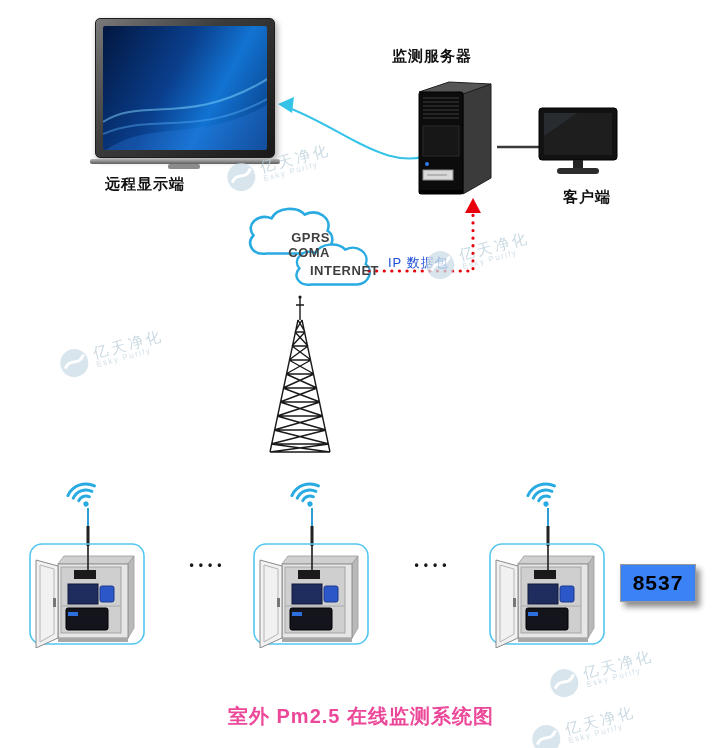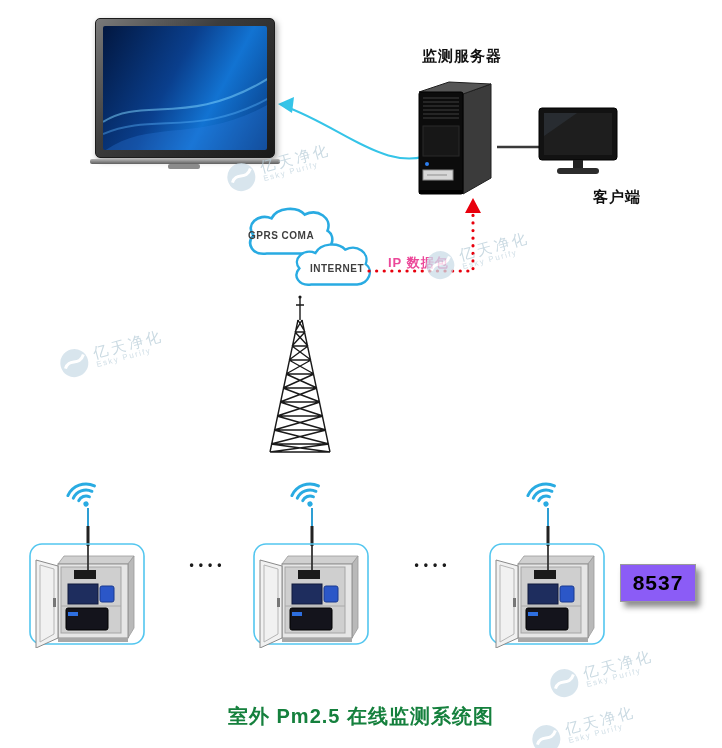--- a/index.html
+++ b/index.html
@@ -2,37 +2,37 @@
 <html><head>
 <meta charset="utf-8">
 <style>
   html,body{margin:0;padding:0;background:#fff;}
   #canvas{
     position:relative;width:722px;height:748px;background:#ffffff;overflow:hidden;
     font-family:"Liberation Sans", sans-serif;
   }
   .abs{position:absolute;}
   .label{
-    position:absolute;font-weight:bold;color:#111;font-size:15px;text-align:right;
+    position:absolute;font-weight:bold;color:#111;font-size:15px;text-align:left;
     letter-spacing:1px;
   }
   .cloud-label{
-    position:absolute;font-weight:bold;color:#3f3f3f;font-size:10px;text-align:left;
+    position:absolute;font-weight:bold;color:#3f3f3f;font-size:13px;text-align:right;
     letter-spacing:0.5px;
   }
   .ip-label{
-    position:absolute;font-weight:bold;color:#ec4899;font-size:13px;letter-spacing:1px;
+    position:absolute;font-weight:normal;color:#1d4ed8;font-size:13px;letter-spacing:1px;
   }
   .dots{
     position:absolute;font-size:12px;font-weight:bold;color:#1a1a1a;letter-spacing:5px;
     text-align:center;
   }
   .title{
     position:absolute;left:0;top:703px;width:722px;text-align:center;
-    font-size:20px;font-weight:bold;color:#15803d;letter-spacing:1px;
+    font-size:20px;font-weight:bold;color:#ec4899;letter-spacing:1px;
   }
   
   .tv{
     position:absolute;left:95px;top:18px;width:180px;height:140px;box-sizing:border-box;
     padding:7px;border-radius:5px;border:1px solid #1c1c1c;
     background:linear-gradient(135deg,#7a7a7a 0%,#3c3c3c 40%,#191919 100%);
     box-shadow:2px 3px 6px rgba(0,0,0,0.35);
   }
   .tv-screen{
     width:100%;height:100%;position:relative;overflow:hidden;border-radius:2px;
@@ -41,21 +41,21 @@
   .tv-bar{
     position:absolute;left:90px;top:159px;width:190px;height:5px;border-radius:2px;
     background:linear-gradient(#b5b5b5,#5e5e5e);
   }
   .tv-nub{
     position:absolute;left:168px;top:164px;width:32px;height:5px;border-radius:2px;
     background:#8b8b8b;
   }
   
   .model-box{
-    position:absolute;left:620px;top:564px;width:74px;height:36px;background:#8b5cf6;
+    position:absolute;left:620px;top:564px;width:74px;height:36px;background:#3b82f6;
     border:1px solid #9a9a9a;box-shadow:4px 5px 6px rgba(0,0,0,0.45);
     display:flex;align-items:center;justify-content:center;
     font-size:21px;font-weight:bold;color:#000;letter-spacing:1px;
   }
   
   .wm{
     position:absolute;display:flex;align-items:center;gap:6px;
     transform:rotate(-15deg);opacity:0.75;pointer-events:none;z-index:9;
   }
   .wm-cn{font-size:15px;color:#b9ced9;letter-spacing:3px;line-height:15px;}
@@ -241,20 +241,21 @@
       <line x1="33" y1="78" x2="93" y2="78" stroke="#aaa"></line>
       <rect x="38" y="80" width="42" height="22" rx="2" fill="#14141c" stroke="#000"></rect>
       <rect x="40" y="84" width="10" height="4" fill="#2e6fe0"></rect>
       <polygon points="8,32 30,38 30,110 8,120" fill="#f1f1f1" stroke="#8a8a8a"></polygon>
       <polygon points="12,37 26,41 26,106 12,114" fill="none" stroke="#b5b5b5"></polygon>
       <rect x="25" y="70" width="3" height="9" fill="#777"></rect>
       <rect x="30" y="110" width="70" height="4" fill="#a8a8a8"></rect>
     </svg>
   </div>
 
+  <div class="label" style="left:105px;top:175px;width:130px;z-index:3">远程显示端</div>
   <div class="label" style="left:392px;top:47px;width:110px;z-index:3">监测服务器</div>
   <div class="label" style="left:563px;top:188px;width:78px;z-index:3">客户端</div>
   <div class="cloud-label" style="left:248px;top:230px;width:82px;z-index:3">GPRS COMA</div>
   <div class="cloud-label" style="left:310px;top:263px;width:66px;z-index:3">INTERNET</div>
   <div class="ip-label" style="left:388px;top:254px;z-index:3">IP 数据包</div>
 
   <div class="dots" style="left:176px;top:558px;width:64px;z-index:3">••••</div>
   <div class="dots" style="left:401px;top:558px;width:64px;z-index:3">••••</div>
 
   <div class="model-box" style="z-index:3">

